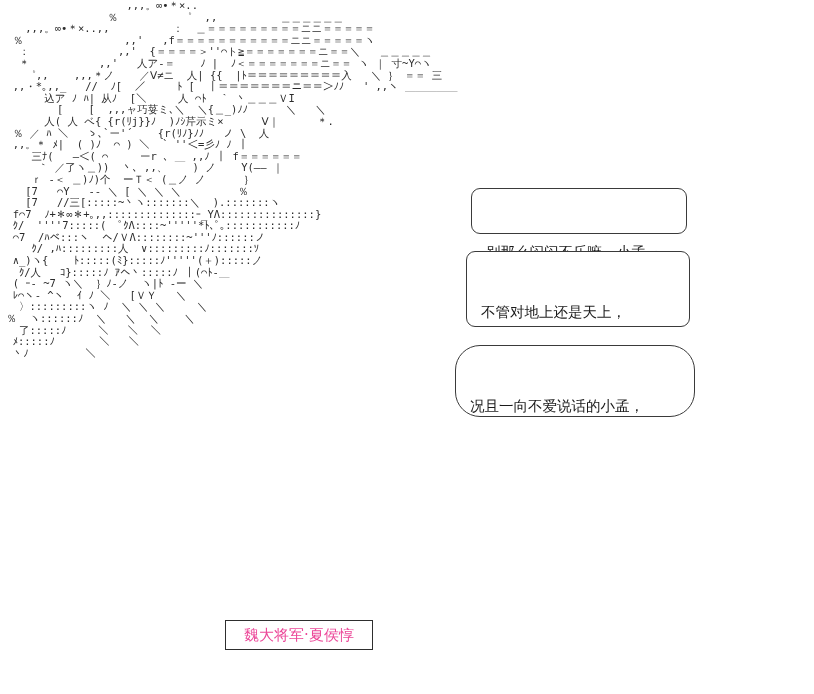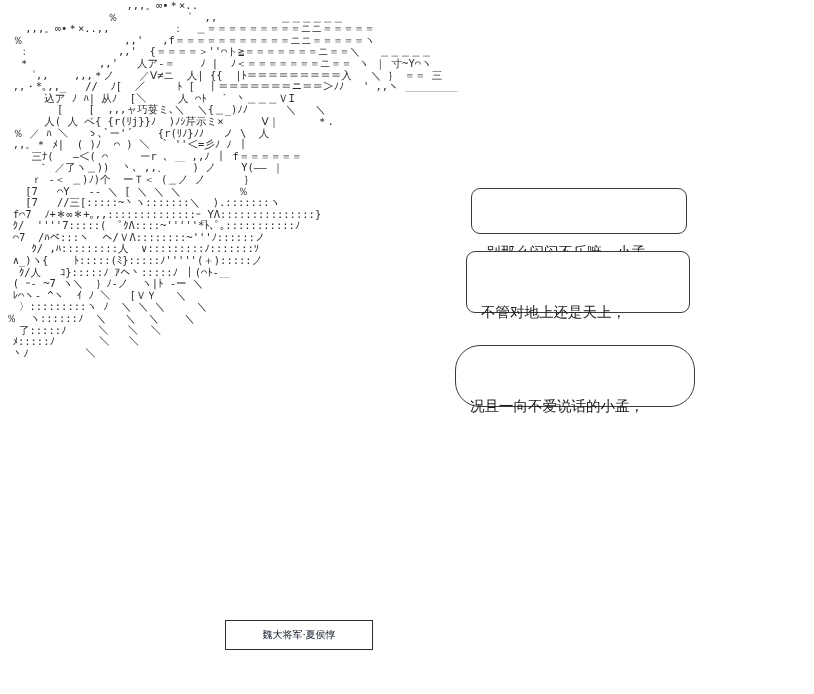--- a/index.html
+++ b/index.html
@@ -44,37 +44,37 @@
     font-family: "DejaVu Sans", "Liberation Sans", sans-serif;
     font-size: 14.5px;
     line-height: 21px;
     color: #1a1a1a;
     padding: 5px 12px 5px 14px;
     white-space: pre;
   }
   .bubble .line { display: block; }
 
   #bubble-1 { left: 471px; top: 188px; width: 216px; height: 46px; padding-top: 11px; }
-  #bubble-2 { left: 466px; top: 251px; width: 224px; height: 62px; padding-top: 8px; }
-  #bubble-3 { left: 455px; top: 345px; width: 240px; height: 62px; padding-top: 8px; border-radius: 25px; }
+  #bubble-2 { left: 466px; top: 251px; width: 224px; height: 76px; padding-top: 8px; }
+  #bubble-3 { left: 455px; top: 345px; width: 240px; height: 72px; padding-top: 8px; border-radius: 25px; }
 
   
   #name-plate {
     position: absolute;
     left: 225px;
     top: 620px;
     width: 148px;
     height: 30px;
     box-sizing: border-box;
     background: #ffffff;
     border: 1px solid #2e2e2e;
     font-family: "DejaVu Sans", "Liberation Sans", sans-serif;
-    font-size: 10px;
+    font-size: 15px;
     line-height: 28px;
-    color: #0f172a;
+    color: #ec4899;
     text-align: center;
     white-space: pre;
   }
 </style>
 </head>
 <body>
 
 <div id="stage">
 
   <pre id="aa-art">                    ,,,。∞•＊×..

